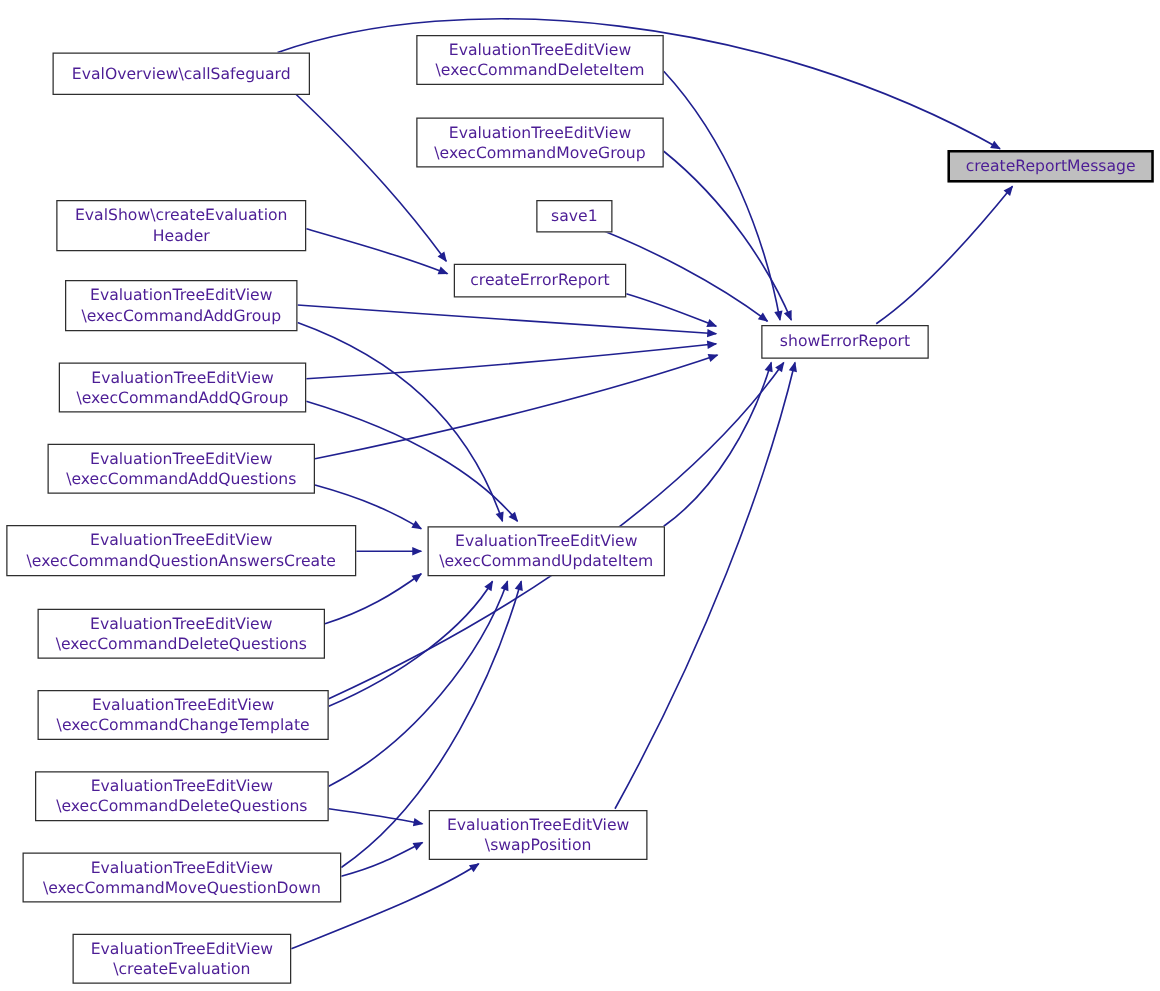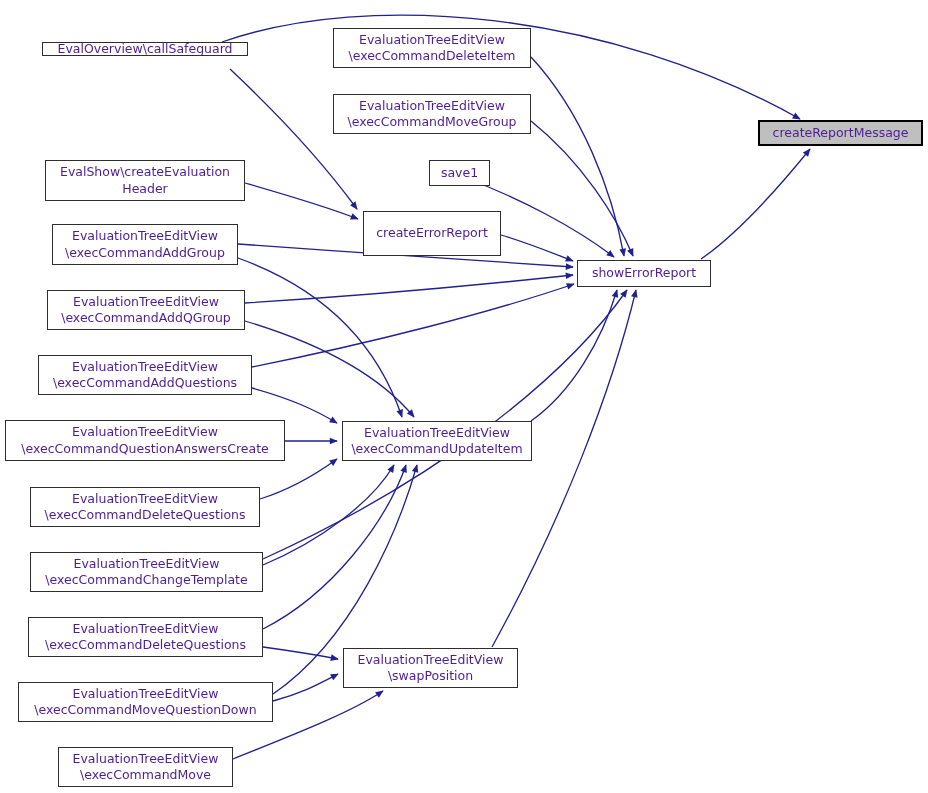--- a/index.html
+++ b/index.html
@@ -62,38 +62,38 @@
       <path d="M 263,629 C 332,594 386,522 406,465" fill="none" stroke="#202090" stroke-width="1.3" marker-end="url(#arrow)"></path>
       <path d="M 273,694 C 352,640 398,532 417,465" fill="none" stroke="#202090" stroke-width="1.3" marker-end="url(#arrow)"></path>
       <path d="M 263,647 C 292,651 312,654 338,659" fill="none" stroke="#202090" stroke-width="1.3" marker-end="url(#arrow)"></path>
       <path d="M 273,701 C 300,694 315,686 338,674" fill="none" stroke="#202090" stroke-width="1.3" marker-end="url(#arrow)"></path>
       <path d="M 233,759 C 290,736 348,714 383,691" fill="none" stroke="#202090" stroke-width="1.3" marker-end="url(#arrow)"></path>
       <path d="M 531,421 C 572,392 602,340 617,290" fill="none" stroke="#202090" stroke-width="1.3" marker-end="url(#arrow)"></path>
       <path d="M 263,559 C 432,482 562,382 627,290" fill="none" stroke="#202090" stroke-width="1.3" marker-end="url(#arrow)"></path>
       <path d="M 492,647 C 562,520 612,390 636,290" fill="none" stroke="#202090" stroke-width="1.3" marker-end="url(#arrow)"></path>
       <path d="M 701,259 C 740,232 780,186 810,149" fill="none" stroke="#202090" stroke-width="1.3" marker-end="url(#arrow)"></path>
     </svg>
-    <div class="node" style="left: 42px; top: 42px; width: 206px; height: 14px;">
+    <div class="node" style="left: 42px; top: 42px; width: 206px; height: 34px;">
       <span>EvalOverview\callSafeguard</span>
     </div>
     <div class="node" style="left: 333px; top: 28px; width: 198px; height: 40px;">
       <span>EvaluationTreeEditView</span>
       <span>\execCommandDeleteItem</span>
     </div>
     <div class="node" style="left: 333px; top: 94px; width: 198px; height: 40px;">
       <span>EvaluationTreeEditView</span>
       <span>\execCommandMoveGroup</span>
     </div>
     <div class="node" style="left: 402px; top: 160px; width: 61px; height: 26px; margin-left: 27px;">
       <span>save1</span>
     </div>
-    <div class="node" style="left: 363px; top: 211px; width: 138px; height: 45px;">
+    <div class="node" style="left: 363px; top: 211px; width: 138px; height: 27px;">
       <span>createErrorReport</span>
     </div>
-    <div class="node" style="left: 577px; top: 260px; width: 134px; height: 27px;">
+    <div class="node" style="left: 609px; top: 260px; width: 134px; height: 27px;">
       <span>showErrorReport</span>
     </div>
     <div class="node" style="left: 45px; top: 160px; width: 200px; height: 41px;">
       <span>EvalShow\createEvaluation</span>
       <span>Header</span>
     </div>
     <div class="node highlight" style="left: 758px; top: 120px; width: 165px; height: 26px;">
       <span>createReportMessage</span>
     </div>
     <div class="node" style="left: 52px; top: 224px; width: 186px; height: 41px;">
@@ -123,21 +123,21 @@
     <div class="node" style="left: 28px; top: 617px; width: 235px; height: 40px;">
       <span>EvaluationTreeEditView</span>
       <span>\execCommandDeleteQuestions</span>
     </div>
     <div class="node" style="left: 18px; top: 682px; width: 255px; height: 40px;">
       <span>EvaluationTreeEditView</span>
       <span>\execCommandMoveQuestionDown</span>
     </div>
     <div class="node" style="left: 58px; top: 747px; width: 175px; height: 40px;">
       <span>EvaluationTreeEditView</span>
-      <span>\execCommandMove</span>
+      <span>\createEvaluation</span>
     </div>
     <div class="node" style="left: 342px; top: 421px; width: 190px; height: 40px;">
       <span>EvaluationTreeEditView</span>
       <span>\execCommandUpdateItem</span>
     </div>
     <div class="node" style="left: 343px; top: 648px; width: 175px; height: 40px;">
       <span>EvaluationTreeEditView</span>
       <span>\swapPosition</span>
     </div>
   </div>

